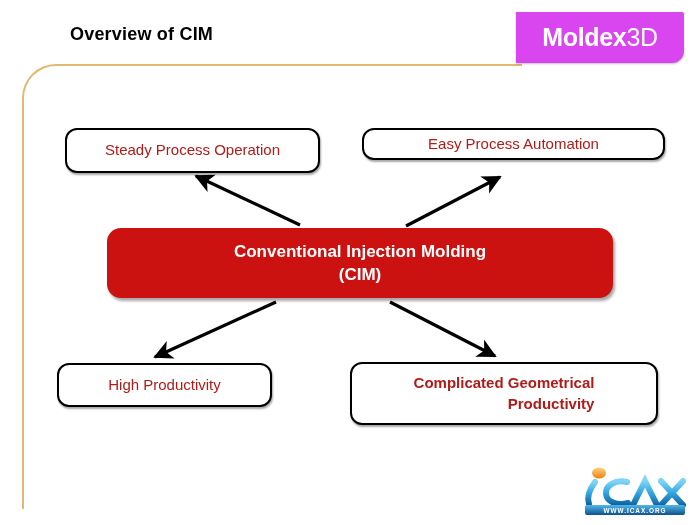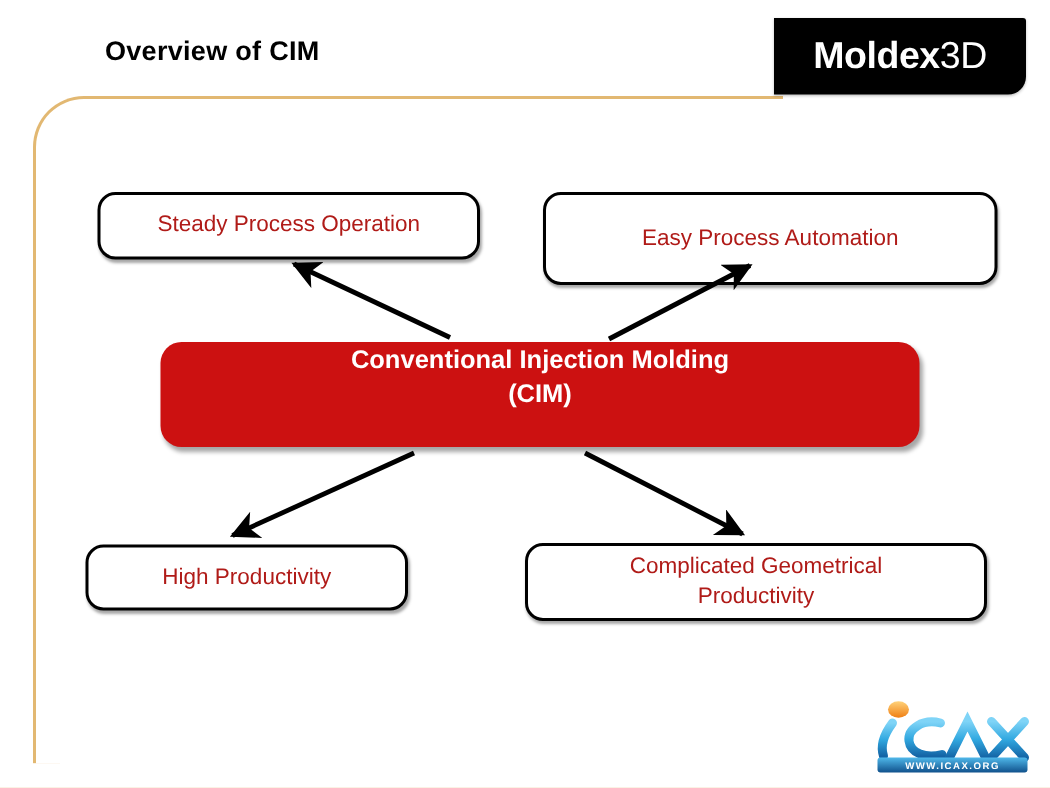--- a/index.html
+++ b/index.html
@@ -46,21 +46,21 @@
     pointer-events: none;
   }
 
   
   #moldex-logo {
     position: absolute;
     left: 516px;
     top: 12px;
     width: 168px;
     height: 51px;
-    background: #000000;
+    background: #d946ef;
     border-bottom-right-radius: 12px;
     border-top-right-radius: 2px;
     display: flex;
     align-items: center;
     justify-content: center;
     box-shadow: 0 1px 2px rgba(0,0,0,0.25);
   }
   #moldex-logo .wordmark {
     font-size: 25px;
     color: #ffffff;
@@ -72,43 +72,44 @@
 
   
   .node {
     position: absolute;
     border: 2px solid #000000;
     border-radius: 12px;
     background: #ffffff;
     display: flex;
     align-items: center;
     justify-content: center;
-    text-align: center;
+    text-align: right;
     color: #b01b18;
     font-size: 15px;
     line-height: 1.35;
     box-sizing: border-box;
     box-shadow: 1px 2px 2px rgba(0,0,0,0.35);
   }
 
   #node-steady        { left: 65px;  top: 128px; width: 255px; height: 45px; }
-  #node-easy          { left: 362px; top: 128px; width: 303px; height: 62px; }
+  #node-easy          { left: 362px; top: 128px; width: 303px; height: 32px; }
   #node-productivity  { left: 57px;  top: 363px; width: 215px; height: 44px; }
-  #node-geometry      { left: 350px; top: 362px; width: 308px; height: 52px; }
+  #node-geometry      { left: 350px; top: 362px; width: 308px; height: 63px; font-weight: bold; }
 
   
   #node-center {
     position: absolute;
     left: 107px;
     top: 228px;
     width: 506px;
     height: 70px;
     background: #cc1111;
     border-radius: 14px;
     display: flex;
+    align-items: center;
     justify-content: center;
     text-align: center;
     color: #ffffff;
     font-size: 17px;
     font-weight: bold;
     line-height: 1.38;
     box-sizing: border-box;
     box-shadow: 2px 3px 3px rgba(0,0,0,0.35);
   }
 

